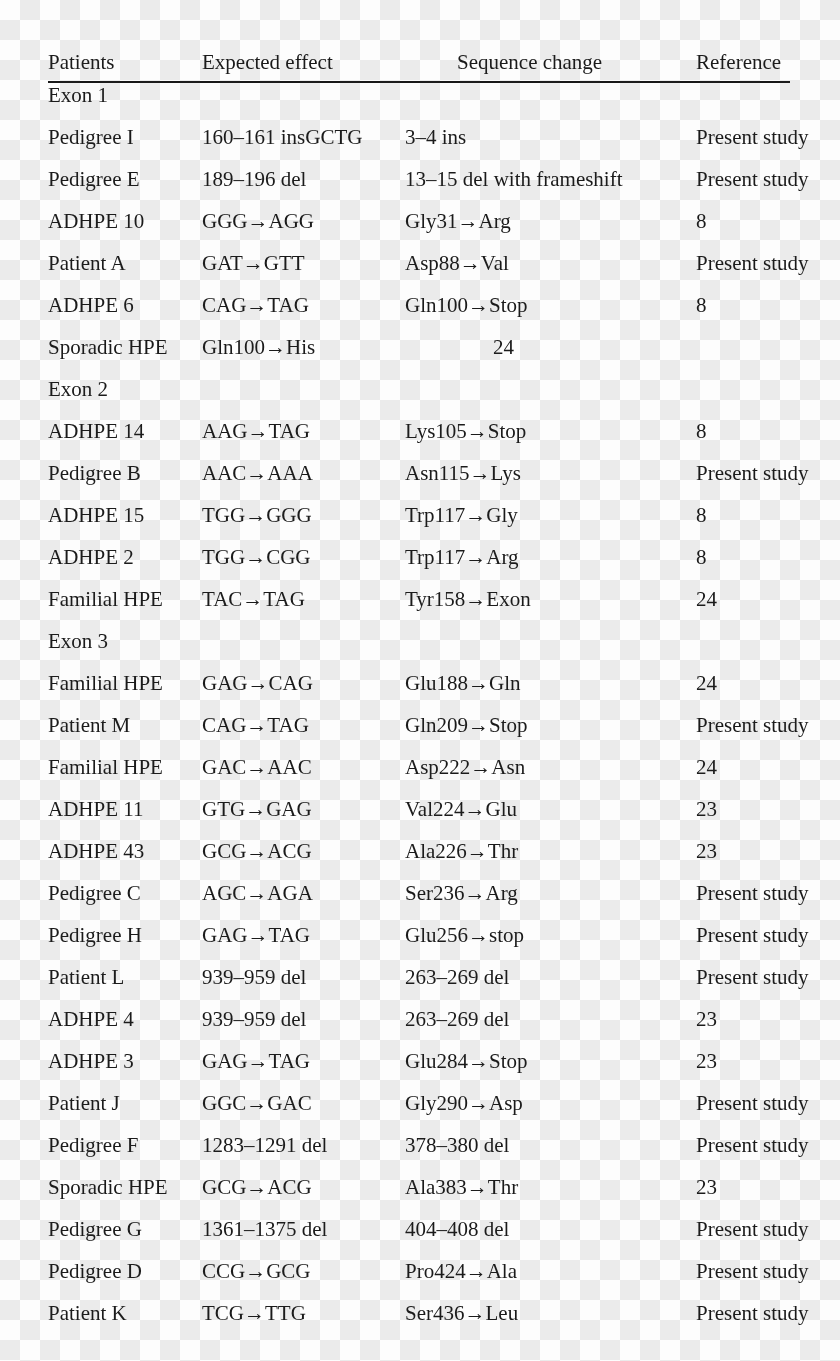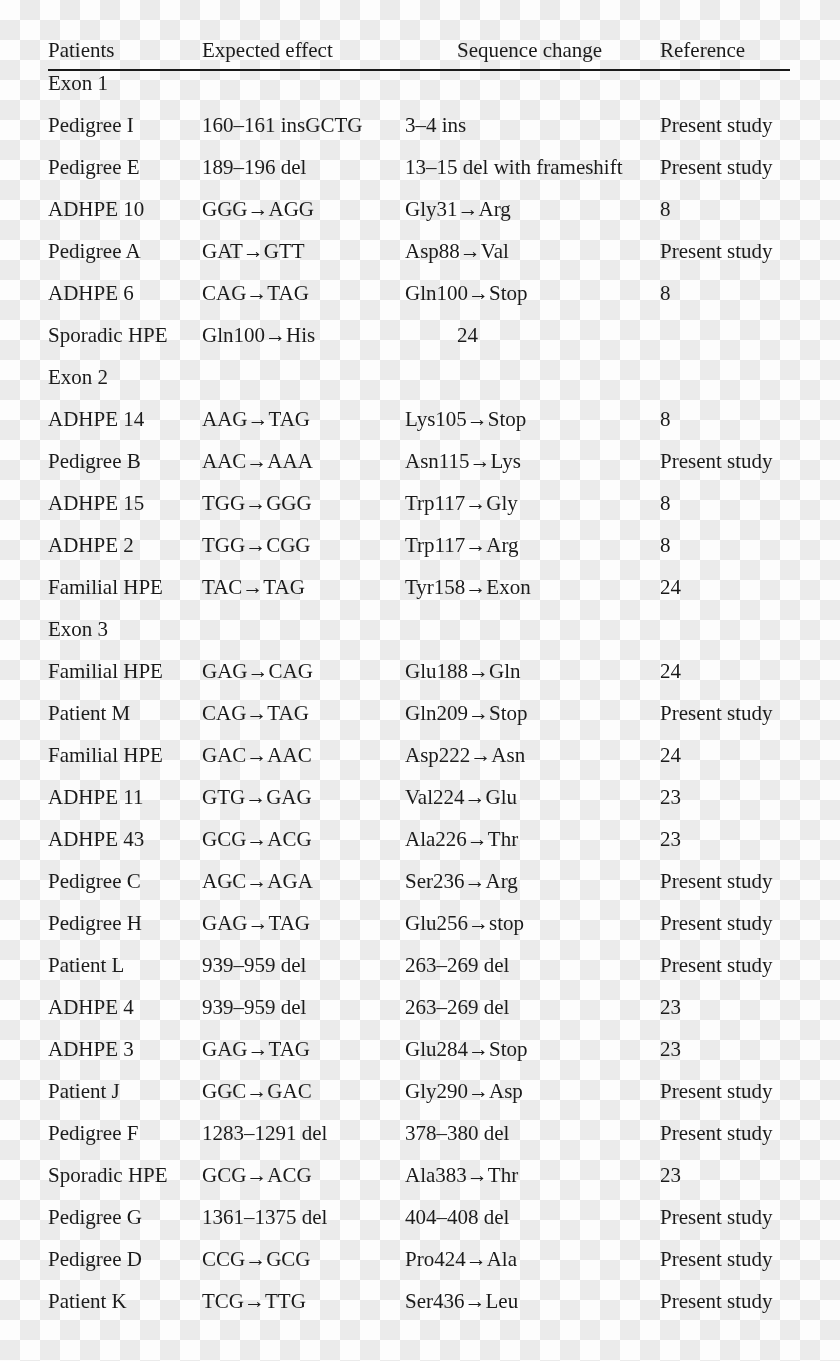--- a/index.html
+++ b/index.html
@@ -22,34 +22,35 @@
     width: 742px;
     font-size: 21px;
   }
   .header-row {
     display: flex;
     height: 71px;
     align-items: flex-end;
     box-sizing: border-box;
     padding-bottom: 6px;
     border-bottom: 2px solid #1a1a1a;
+    margin-top: 12px;
   }
   .row {
     display: flex;
     height: 42px;
   }
   .cell {
     white-space: nowrap;
     overflow: visible;
     flex: 0 0 auto;
   }
   .c1 { width: 154px; }
   .c2 { width: 203px; }
   .c3 { width: 255px; }
-  .c4 { width: 130px; }
+  .c4 { width: 130px; padding-left: 36px; }
 </style>
 </head>
 <body>
 
 <div class="table">
   <div class="header-row">
     <div class="cell c1">Patients</div>
     <div class="cell c3">Expected effect</div>
     <div class="cell c2">Sequence change</div>
     <div class="cell c4">Reference</div>
@@ -70,21 +71,21 @@
         <div class="cell c3">13–15 del with frameshift</div>
         <div class="cell c4">Present study</div>
       </div>
       <div class="row">
         <div class="cell c1">ADHPE 10</div>
         <div class="cell c2">GGG→AGG</div>
         <div class="cell c3">Gly31→Arg</div>
         <div class="cell c4">8</div>
       </div>
       <div class="row">
-        <div class="cell c1">Pedigree A</div>
+        <div class="cell c1">Patient A</div>
         <div class="cell c2">GAT→GTT</div>
         <div class="cell c3">Asp88→Val</div>
         <div class="cell c4">Present study</div>
       </div>
       <div class="row">
         <div class="cell c1">ADHPE 6</div>
         <div class="cell c2">CAG→TAG</div>
         <div class="cell c3">Gln100→Stop</div>
         <div class="cell c4">8</div>
       </div>

